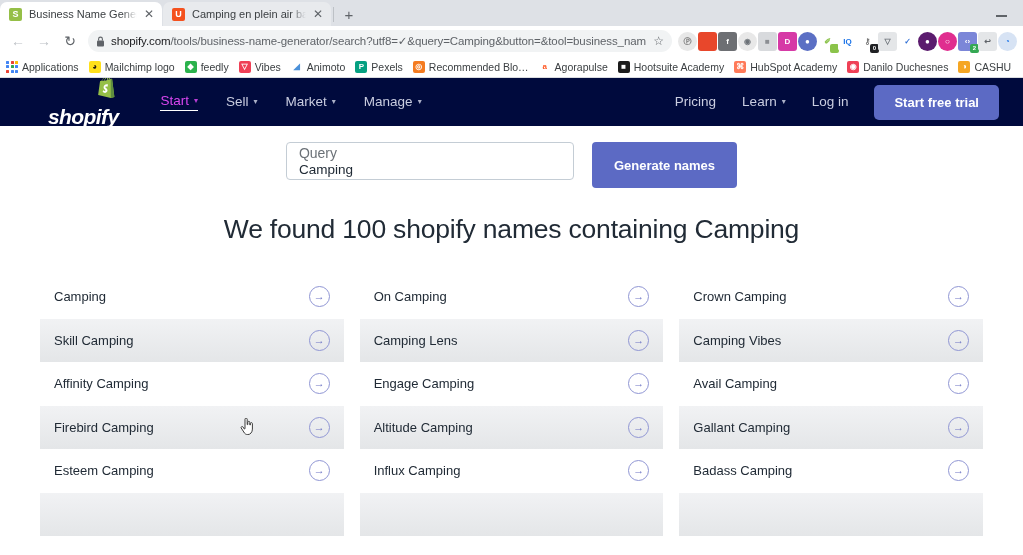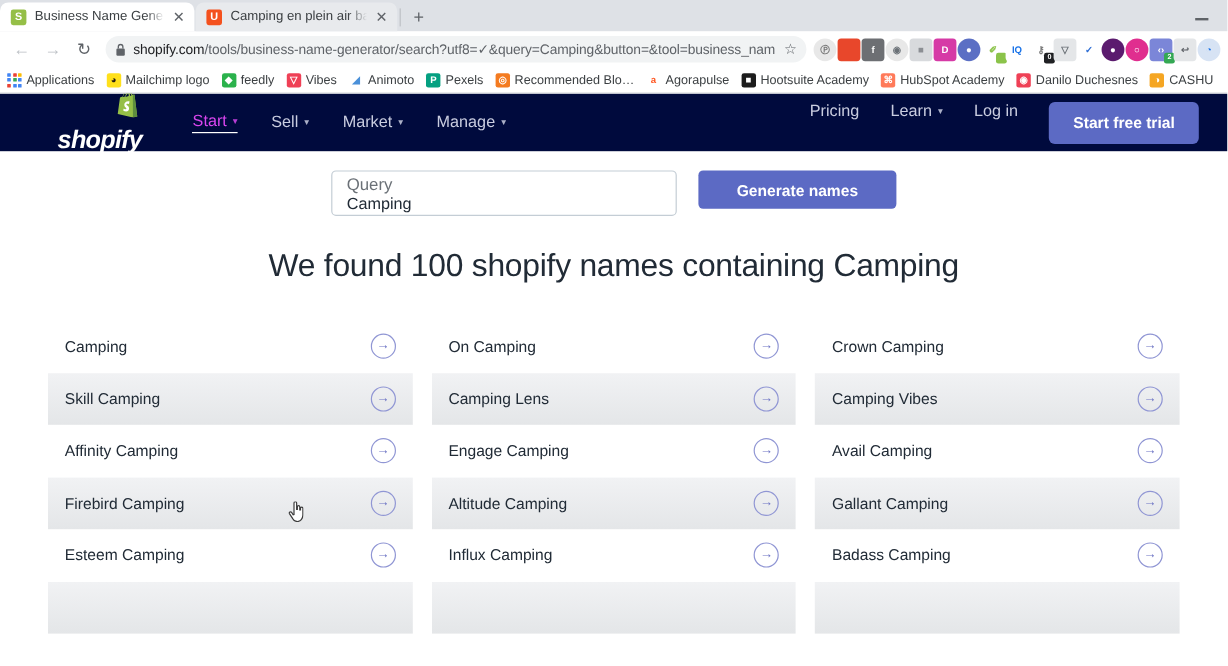--- a/index.html
+++ b/index.html
@@ -117,40 +117,40 @@
     font-size: 21px; font-weight: bold; color: #ffffff;
     font-style: italic; letter-spacing: -0.6px;
   }
   .nav-links { display: flex; align-items: center; gap: 28px; flex: 1; }
   .nav-link {
     font-size: 13.5px; color: #c9cde0; display: flex; align-items: center; gap: 5px;
     padding-bottom: 2px;
   }
   .nav-link.active { color: #d946ef; border-bottom: 1.5px solid #ffffff; }
   .caret { font-size: 8px; opacity: .85; }
-  .nav-right { display: flex; align-items: flex-start; gap: 26px; }
+  .nav-right { display: flex; align-items: center; gap: 26px; }
   .btn-trial {
     background: #5c6ac4; color: #ffffff; font-size: 13px; font-weight: bold;
     padding: 10px 20px; border-radius: 5px; border: none;
   }
 
   .search-area {
     display: flex; justify-content: center; align-items: flex-start;
     gap: 18px; padding-top: 16px;
   }
   .query-box {
     width: 288px; height: 38px; border: 1px solid #c4cdd5; border-radius: 4px;
     background: #fff; padding: 3px 12px 0 12px;
     display: flex; flex-direction: column; justify-content: center;
   }
   .query-label { font-size: 14px; color: #6b7177; line-height: 1.1; }
   .query-value { font-size: 13.5px; color: #212b36; line-height: 1.25; }
   .btn-generate {
     background: #5c6ac4; color: #ffffff; font-size: 13px; font-weight: bold;
-    height: 32px; padding: 0 32px; border-radius: 4px; border: none;
+    height: 46px; padding: 0 22px; border-radius: 4px; border: none;
   }
   .disclaimer {
     text-align: center; font-size: 10.5px; color: #6b7177;
     margin-top: 7px; padding-left: 16px;
   }
 
   .headline {
     text-align: center; font-size: 26.5px; color: #212b36;
     margin-top: 26px; font-weight: normal; letter-spacing: -0.2px;
   }

